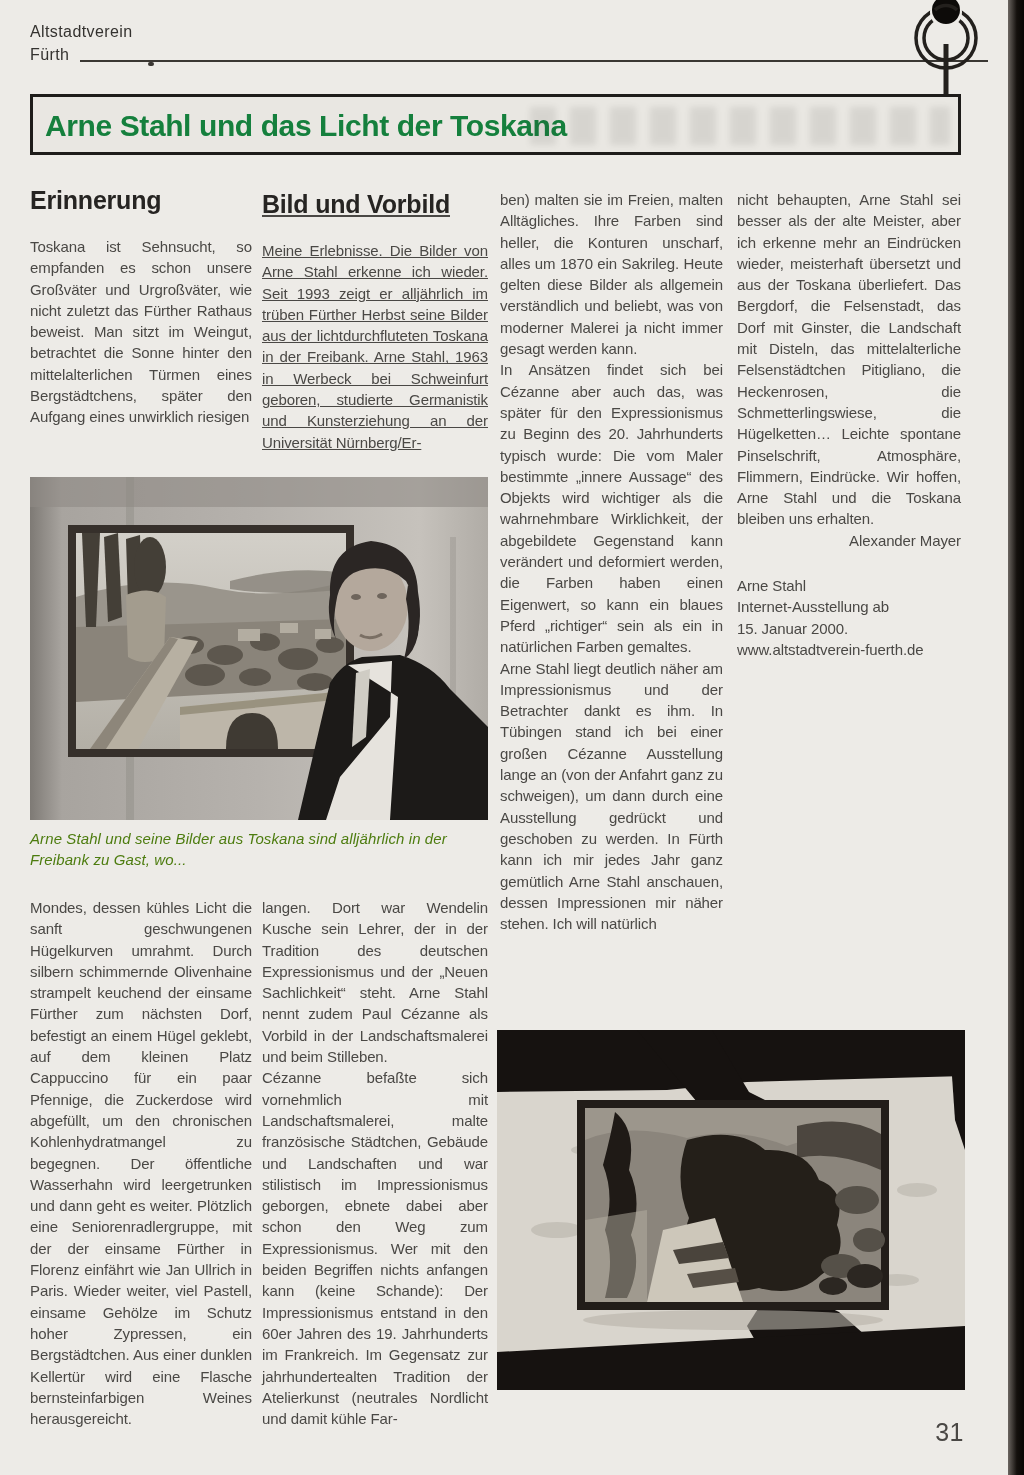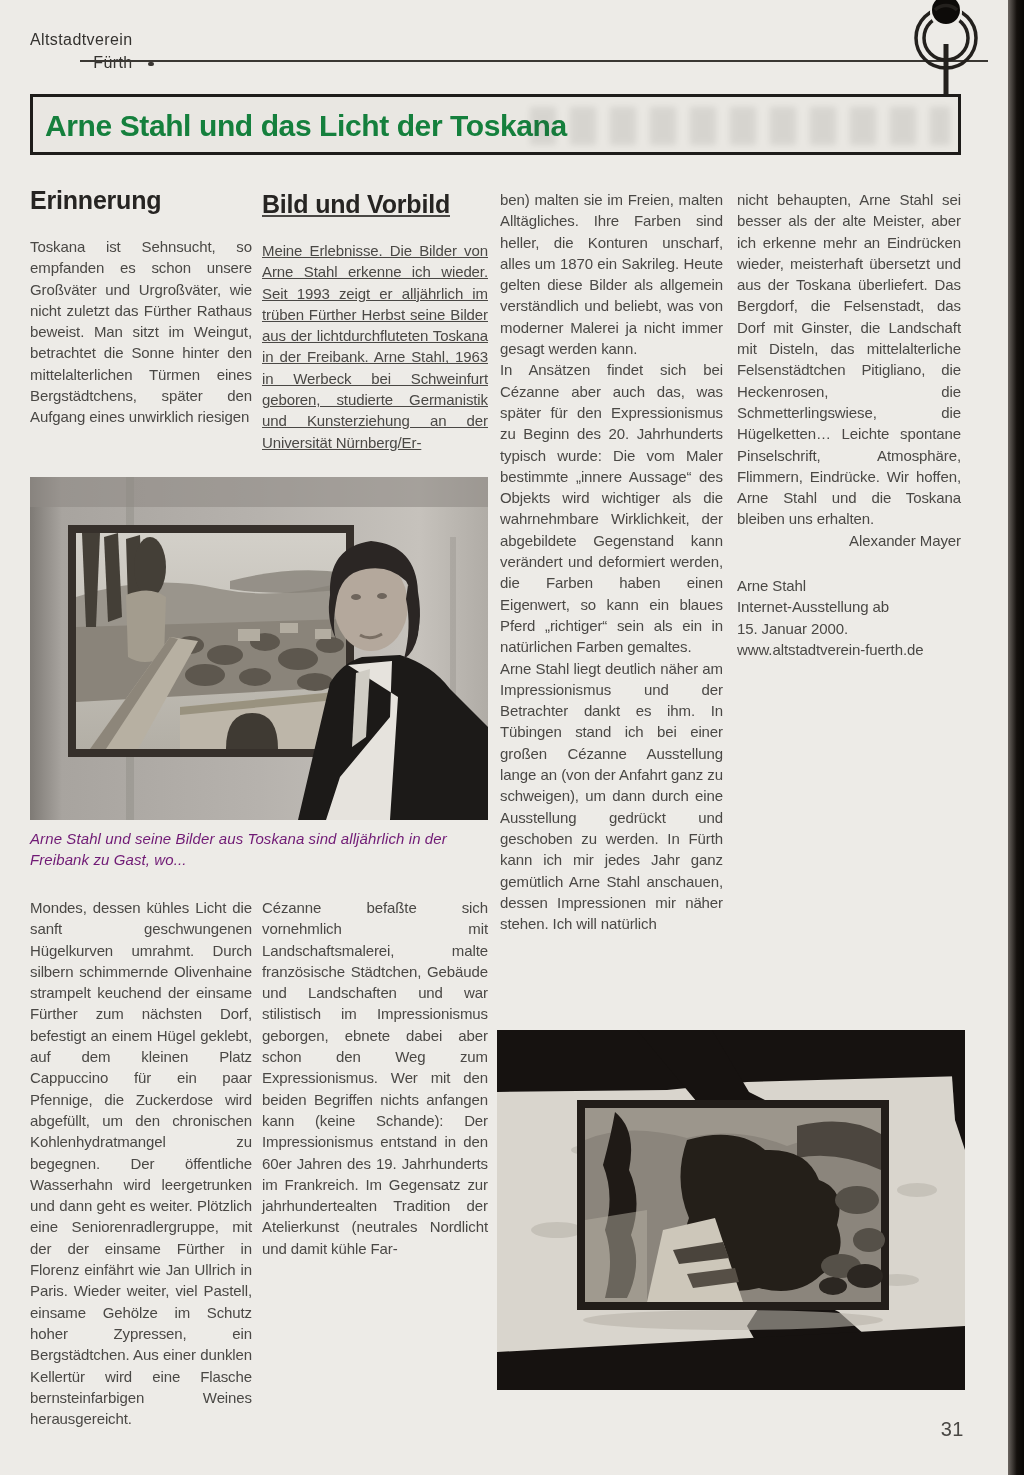--- a/index.html
+++ b/index.html
@@ -9,22 +9,22 @@
     margin:0 auto;
     background:#edebe7;
     overflow:hidden;
     font-family:"Liberation Sans", sans-serif;
     color:#454341;
   }
   
   .scan-edge{position:absolute;top:0;right:0;width:16px;height:100%;
     background:linear-gradient(to right,#6b6560,#14100d 55%,#070503);}
   
-  .masthead{position:absolute;left:30px;top:28px;font-size:16px;line-height:23px;
-    letter-spacing:.4px;color:#34322f;text-align:right;}
+  .masthead{position:absolute;left:30px;top:20px;font-size:16px;line-height:23px;
+    letter-spacing:.4px;color:#34322f;}
   .rule{position:absolute;left:80px;top:60px;width:908px;height:2px;background:#3a3733;}
   .rule-tick{position:absolute;left:148px;top:62px;width:6px;height:4px;background:#3a3733;border-radius:2px;}
   .logo{position:absolute;left:905px;top:-14px;}
   
   .title-box{position:absolute;left:30px;top:94px;width:931px;height:61px;
     background:#e9e7e2;border:3px solid #1e1c1a;box-sizing:border-box;}
   .title-box h1{margin:0;padding:12px 0 0 12px;font-size:30px;line-height:34px;
     font-weight:bold;color:#15803d;letter-spacing:-.4px;}
   .title-ghost{position:absolute;right:8px;top:10px;width:420px;height:38px;opacity:.10;
     background:repeating-linear-gradient(90deg,#3a3834 0 26px,transparent 26px 40px);
@@ -42,24 +42,24 @@
   .c1b{left:30px;top:897px;width:222px;}
   .c2b{left:262px;top:897px;width:226px;}
   .sig{margin-top:58px;text-align:right;}
   .credits{margin-top:24px;text-align:left;}
   .credits div{margin:0;}
   
   .photo{position:absolute;display:block;}
   .photo1{left:30px;top:477px;}
   .photo2{left:497px;top:1030px;}
   .caption{position:absolute;font-style:italic;font-size:15px;line-height:21px;
-    color:#701a75;text-align:left;letter-spacing:.1px;}
+    color:#4d7c0f;text-align:left;letter-spacing:.1px;}
   .cap1{left:30px;top:828px;width:465px;}
   .cap2{left:497px;top:1396px;width:465px;}
-  .page-number{position:absolute;right:60px;top:1418px;font-size:20px;color:#4a4845;
+  .page-number{position:absolute;right:60px;top:1418px;font-size:25px;color:#4a4845;
     letter-spacing:.5px;}
 </style>
 </head>
 <body>
 
 <div class="page">
 
   <div class="masthead">
     <div>Altstadtverein</div>
     <div>Fürth</div>
@@ -180,20 +180,21 @@
       <path d="M330 158 Q340 164 352 157" stroke="#7a6f64" stroke-width="3" fill="none"></path>
     </g>
   </svg>
 
   <div class="caption cap1">Arne Stahl und seine Bilder aus Toskana sind alljährlich in der Freibank zu Gast, wo...</div>
 
   <div class="col c1b">
     <p>Mondes, dessen kühles Licht die sanft geschwungenen Hügelkurven umrahmt. Durch silbern schimmernde Olivenhaine strampelt keuchend der einsame Fürther zum nächsten Dorf, befestigt an einem Hügel geklebt, auf dem kleinen Platz Cappuccino für ein paar Pfennige, die Zuckerdose wird abgefüllt, um den chronischen Kohlenhydratmangel zu begegnen. Der öffentliche Wasserhahn wird leergetrunken und dann geht es weiter. Plötzlich eine Seniorenradlergruppe, mit der der einsame Fürther in Florenz einfährt wie Jan Ullrich in Paris. Wieder weiter, viel Pastell, einsame Gehölze im Schutz hoher Zypressen, ein Bergstädtchen. Aus einer dunklen Kellertür wird eine Flasche bernsteinfarbigen Weines herausgereicht.</p>
   </div>
   <div class="col c2b">
+    <p>langen. Dort war Wendelin Kusche sein Lehrer, der in der Tradition des deutschen Expressionismus und der „Neuen Sachlichkeit“ steht. Arne Stahl nennt zudem Paul Cézanne als Vorbild in der Landschaftsmalerei und beim Stilleben.</p>
     <p>Cézanne befaßte sich vornehmlich mit Landschaftsmalerei, malte französische Städtchen, Gebäude und Landschaften und war stilistisch im Impressionismus geborgen, ebnete dabei aber schon den Weg zum Expressionismus. Wer mit den beiden Begriffen nichts anfangen kann (keine Schande): Der Impressionismus entstand in den 60er Jahren des 19. Jahrhunderts im Frankreich. Im Gegensatz zur jahrhundertealten Tradition der Atelierkunst (neutrales Nordlicht und damit kühle Far-</p>
   </div>
 
   <svg class="photo photo2" width="468" height="360" viewBox="0 0 468 360">
     <rect width="468" height="360" fill="#d9d5cd"></rect>
 
     <g fill="#161210">
       <path d="M0 0 L468 0 L468 46 L250 52 L170 60 L0 62 Z"></path>
       <path d="M140 0 L215 0 L252 62 L292 82 L268 100 L200 72 Z"></path>
       <path d="M278 252 L342 282 L430 360 L286 360 L250 296 Z"></path>

